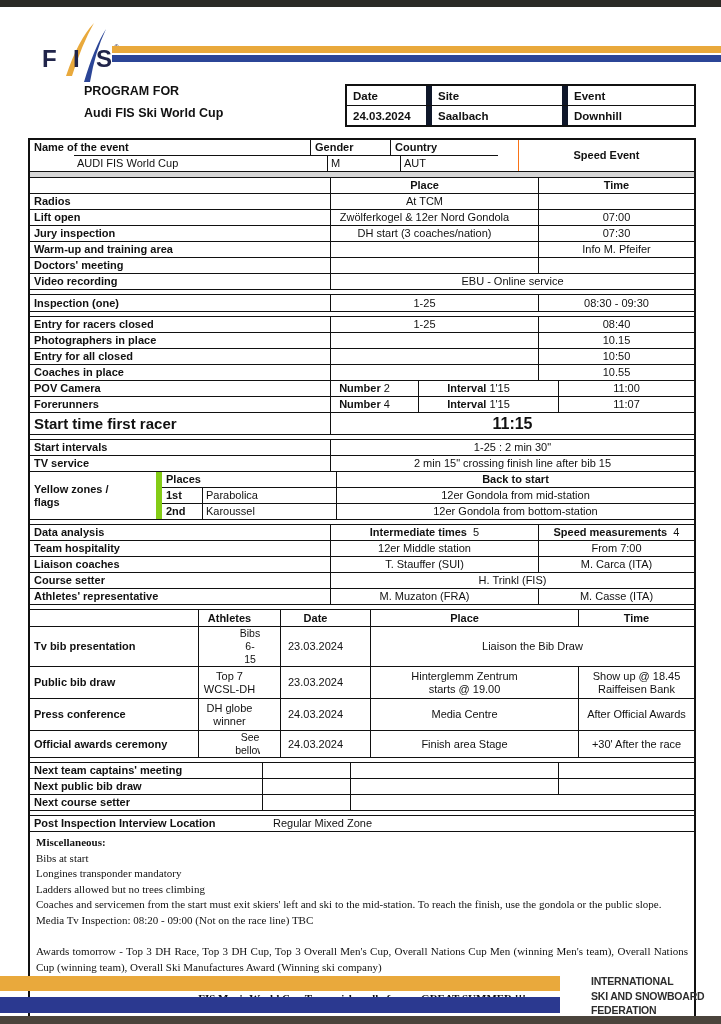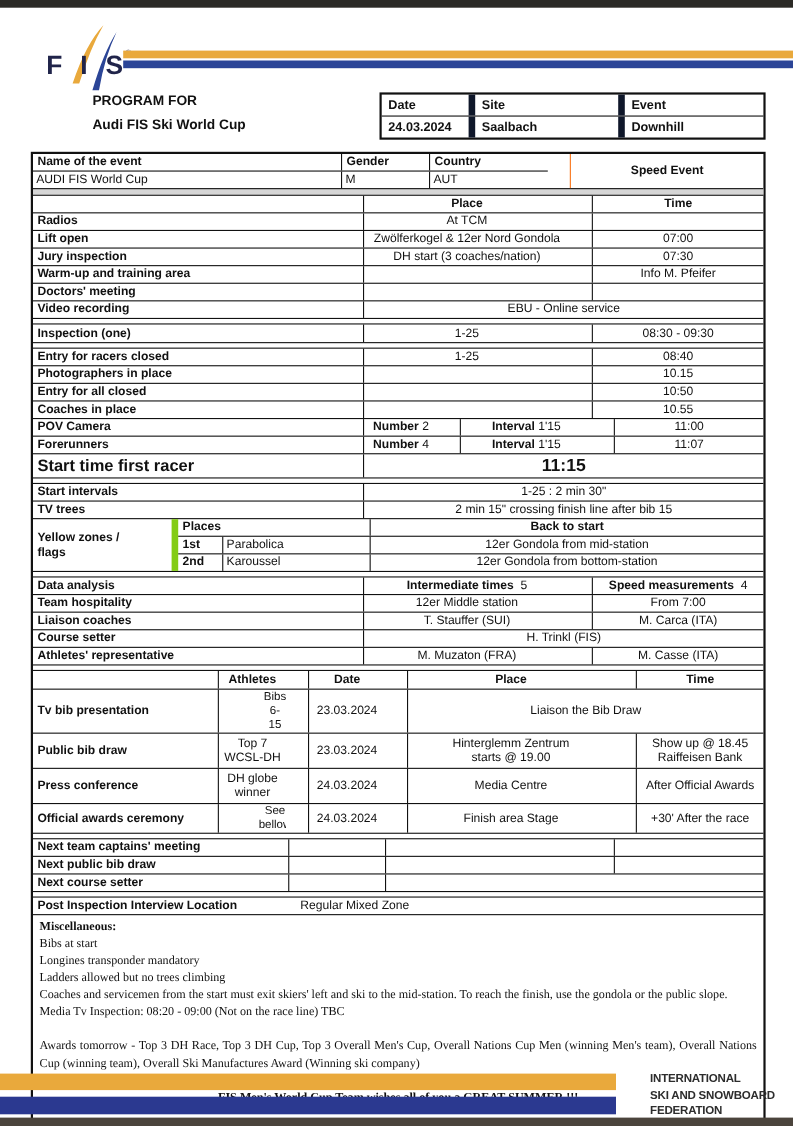--- a/index.html
+++ b/index.html
@@ -35,21 +35,21 @@
   .b{font-weight:bold;}
   .w-label{width:280px;} .w-place{width:188px;} .w-time{flex:1;}
   .w-num{width:68px;} .w-int{width:120px;}
   .w-elab{width:148px;} .w-ath{width:62px;} .w-date{width:70px;}
   .w-nlab{width:212px;} .w-ncell{width:68px;} .w-span{flex:1;}
   .sep{border-top:1px solid #111;height:4px;}
   .sep.gray{background:#d6d6d6;height:5px;}
 
   .secA{display:flex;}
   .secA-left{width:468px;}
-  .secA-left .r + .r{border-top:1px solid #111;}
+  .secA-left .r + .r{border-top:1px solid #111;margin-left:44px;}
   .w-gender{width:80px;} .w-country{width:108px;}
   .speed{flex:1;border-left:1px solid #f97316;}
 
   .big-row{min-height:21px;}
   .big-label{font-size:15px;}
   .big-time{font-size:16px;}
 
   .yz{display:flex;}
   .yz-label{width:106px;flex-direction:column;justify-content:center;align-items:flex-start;}
   .yz-right{flex:1;display:flex;flex-direction:column;border-left:6px solid #84cc16;}
@@ -225,21 +225,21 @@
       <div class="c w-span ctr b big-time">11:15</div>
     </div>
 
     <div class="sep"></div>
 
     <div class="r">
       <div class="c w-label lab">Start intervals</div>
       <div class="c w-span ctr">1-25 : 2 min 30"</div>
     </div>
     <div class="r">
-      <div class="c w-label lab">TV trees</div>
+      <div class="c w-label lab">TV service</div>
       <div class="c w-span ctr">2 min 15" crossing finish line after bib 15</div>
     </div>
 
     <div class="r yz">
       <div class="c yz-label lab">
         <span>Yellow zones /</span>
         <span>flags</span>
       </div>
       <div class="yz-right">
         <div class="r first">

